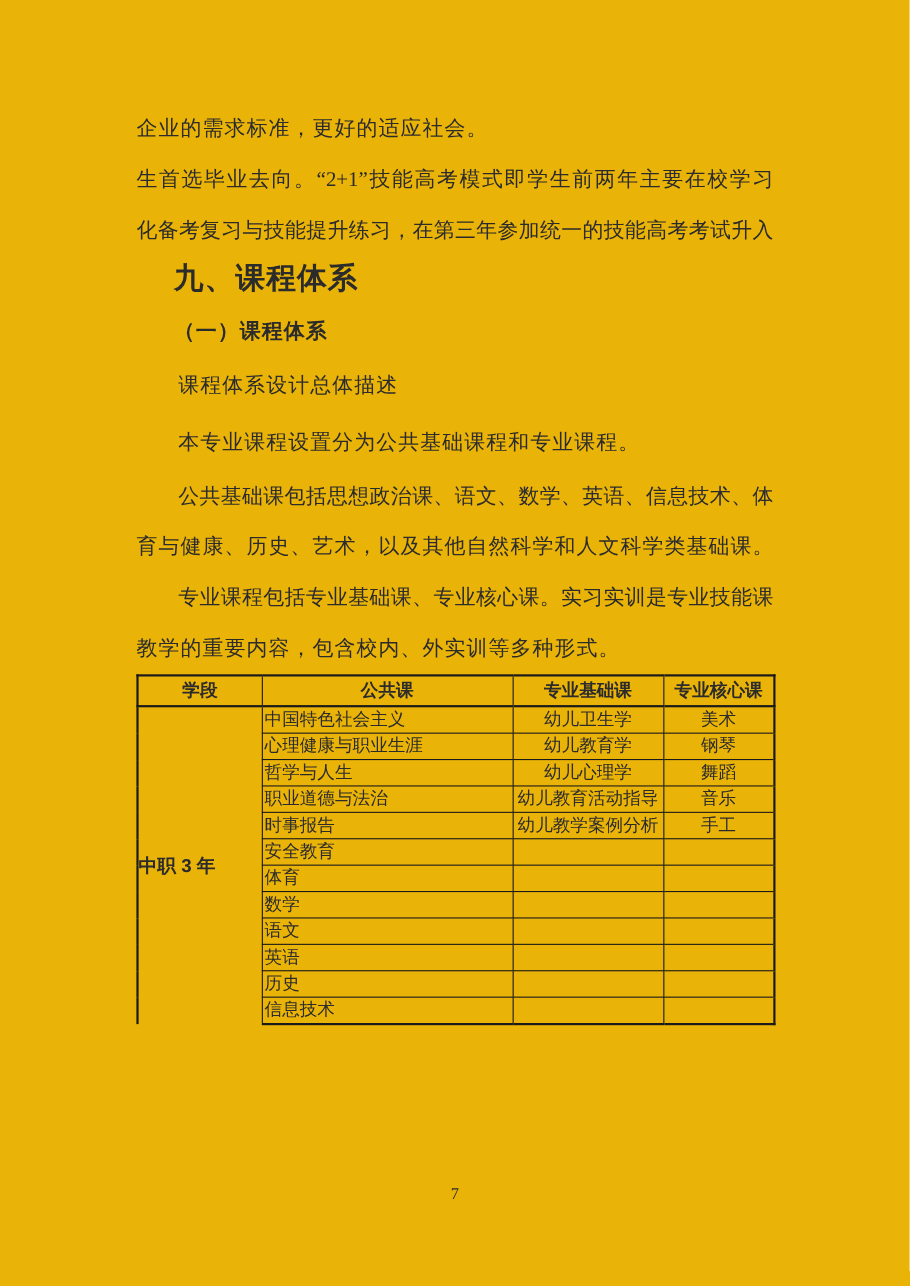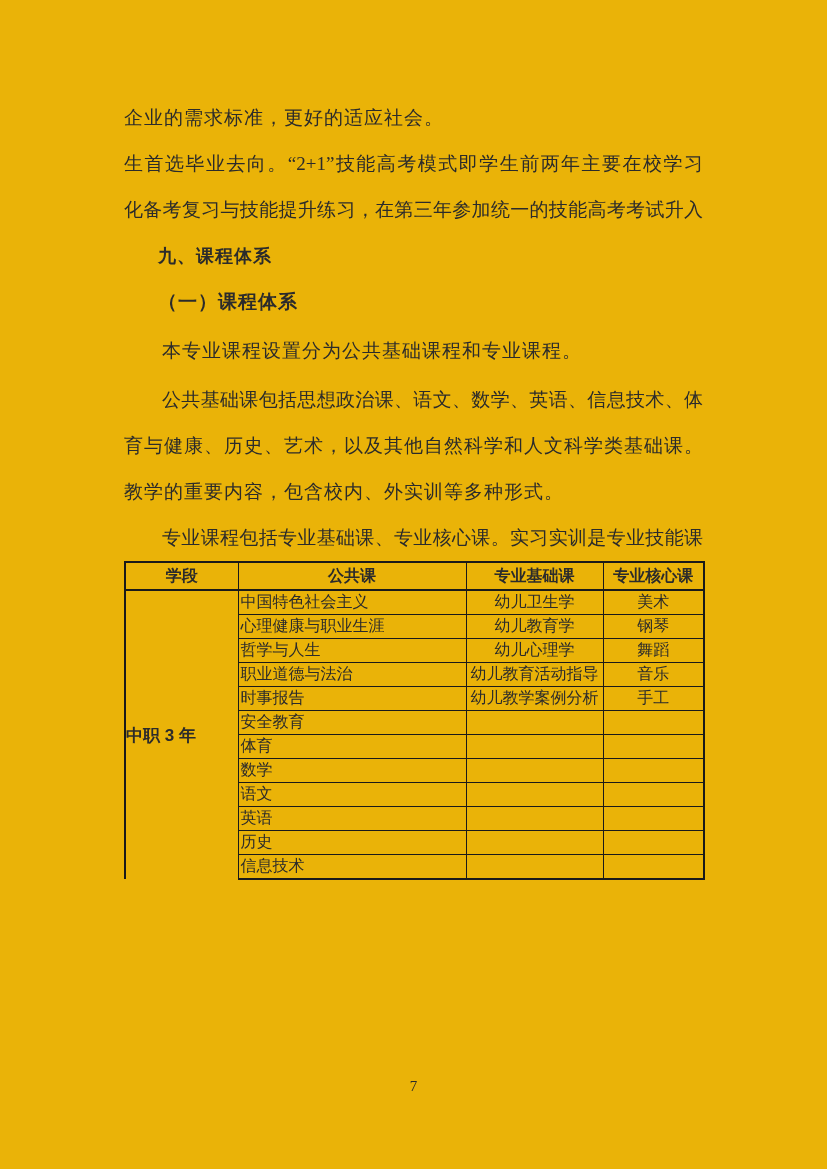--- a/index.html
+++ b/index.html
@@ -33,23 +33,23 @@
     letter-spacing: 0;
     white-space: normal;
     text-align: justify;
     text-align-last: justify;
   }
   .tline.ind { text-indent: 38px; }
   .tline.lg { height: 52px; line-height: 52px; }
   .sec-heading {
     height: 46px;
     line-height: 46px;
-    font-size: 18px;
-    font-weight: bold;
-    font-family: Liberation Sans, sans-serif;
+    font-size: 27px;
+    font-weight: bold;
+    font-family: Liberation Mono, monospace;
     text-indent: 34px;
     letter-spacing: 1px;
   }
   .sub-heading {
     height: 46px;
     line-height: 46px;
     font-size: 19px;
     font-weight: bold;
     text-indent: 34px;
     letter-spacing: 1px;
@@ -110,25 +110,26 @@
   <div class="content">
 
     <div class="tline">企业的需求标准，更好的适应社会。</div>
 
     <div class="tline just">生首选毕业去向。“2+1”技能高考模式即学生前两年主要在校学习</div>
     <div class="tline just">化备考复习与技能提升练习，在第三年参加统一的技能高考考试升入</div>
 
     <div class="sec-heading">九、课程体系</div>
     <div class="sub-heading">（一）课程体系</div>
 
+    <div class="tline lg ind">课程体系设计总体描述</div>
     <div class="tline lg ind">本专业课程设置分为公共基础课程和专业课程。</div>
     <div class="tline ind just">公共基础课包括思想政治课、语文、数学、英语、信息技术、体</div>
     <div class="tline just">育与健康、历史、艺术，以及其他自然科学和人文科学类基础课。</div>
+    <div class="tline ind just">专业课程包括专业基础课、专业核心课。实习实训是专业技能课</div>
     <div class="tline">教学的重要内容，包含校内、外实训等多种形式。</div>
-    <div class="tline ind just">专业课程包括专业基础课、专业核心课。实习实训是专业技能课</div>
 
     <table class="course">
       <colgroup>
           <col class="c1">
           <col class="c2">
           <col class="c3">
           <col class="c4">
         </colgroup>
       <tbody>
           <tr>

